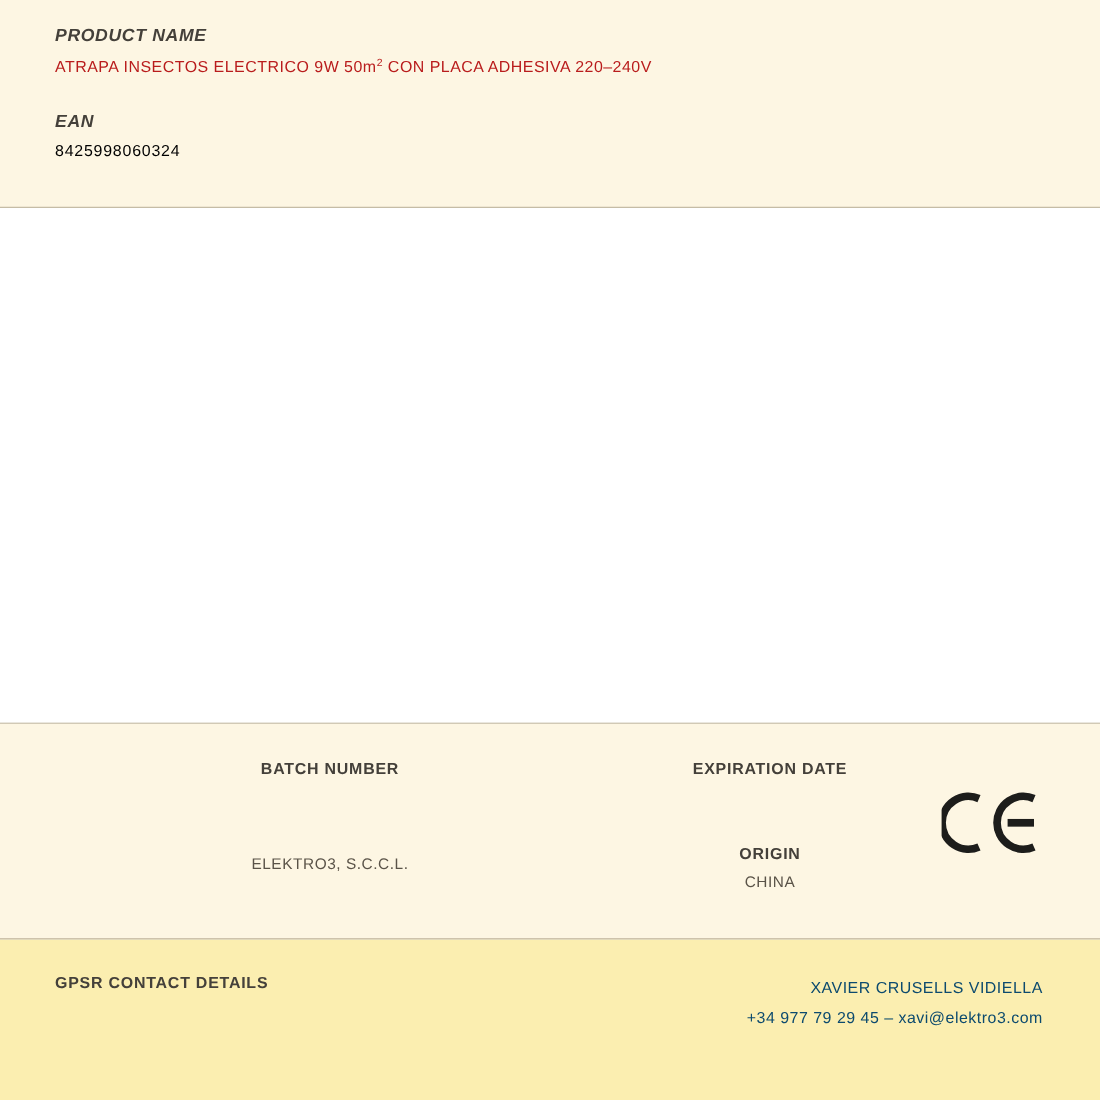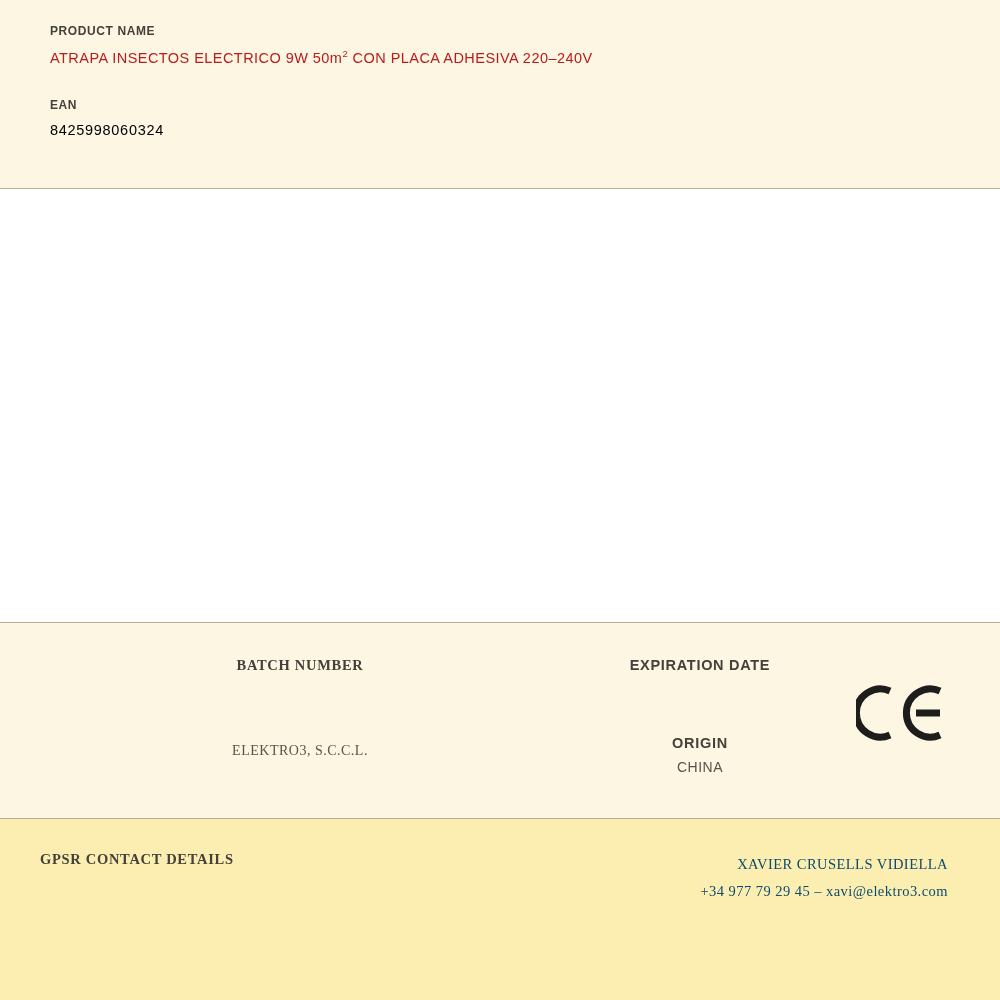--- a/index.html
+++ b/index.html
@@ -26,25 +26,26 @@
 
   
   .top-block {
     background: #fdf6e3;
     padding: 24px 50px 18px 50px;
     box-sizing: border-box;
     border-bottom: 1px solid #b9ae94;
     height: 189px;
   }
   .field-label {
-    font-size: 12px;
+    font-size: 16px;
     font-weight: bold;
     letter-spacing: 0.6px;
     color: #44403a;
     margin: 0 0 10px 0;
+    font-style: italic;
   }
   .field-value {
     font-size: 14.5px;
     letter-spacing: 0.45px;
     color: #b91c1c;
     margin: 0;
   }
   .field-value .sup {
     font-size: 9.5px;
     vertical-align: super;
@@ -76,21 +77,21 @@
   }
   .info-row {
     display: flex;
     width: 100%;
   }
   .info-cell {
     width: 300px;
     text-align: center;
     box-sizing: border-box;
   }
-  .info-cell.first { margin-left: 150px; font-family: Liberation Serif, serif; }
+  .info-cell.first { margin-left: 150px; }
   .info-cell.second { margin-left: 100px; }
 
   .info-label {
     font-size: 14.5px;
     font-weight: bold;
     letter-spacing: 0.7px;
     color: #44403a;
   }
   .info-value {
     font-size: 14px;
@@ -106,27 +107,26 @@
     position: absolute;
     right: 54px;
     top: 60px;
     width: 90px;
     height: 60px;
   }
 
   
   .footer-block {
     background: #fbeeb0;
-    height: 181px;
+    height: 146px;
     box-sizing: border-box;
-    padding: 32px 52px 0 40px;
+    padding: 32px 52px 0 50px;
     display: flex;
     justify-content: space-between;
     align-items: flex-start;
-    font-family: Liberation Serif, serif;
   }
   .gpsr-label {
     font-size: 14.5px;
     font-weight: bold;
     letter-spacing: 0.7px;
     color: #44403a;
     white-space: nowrap;
   }
   .gpsr-lines {
     text-align: right;

